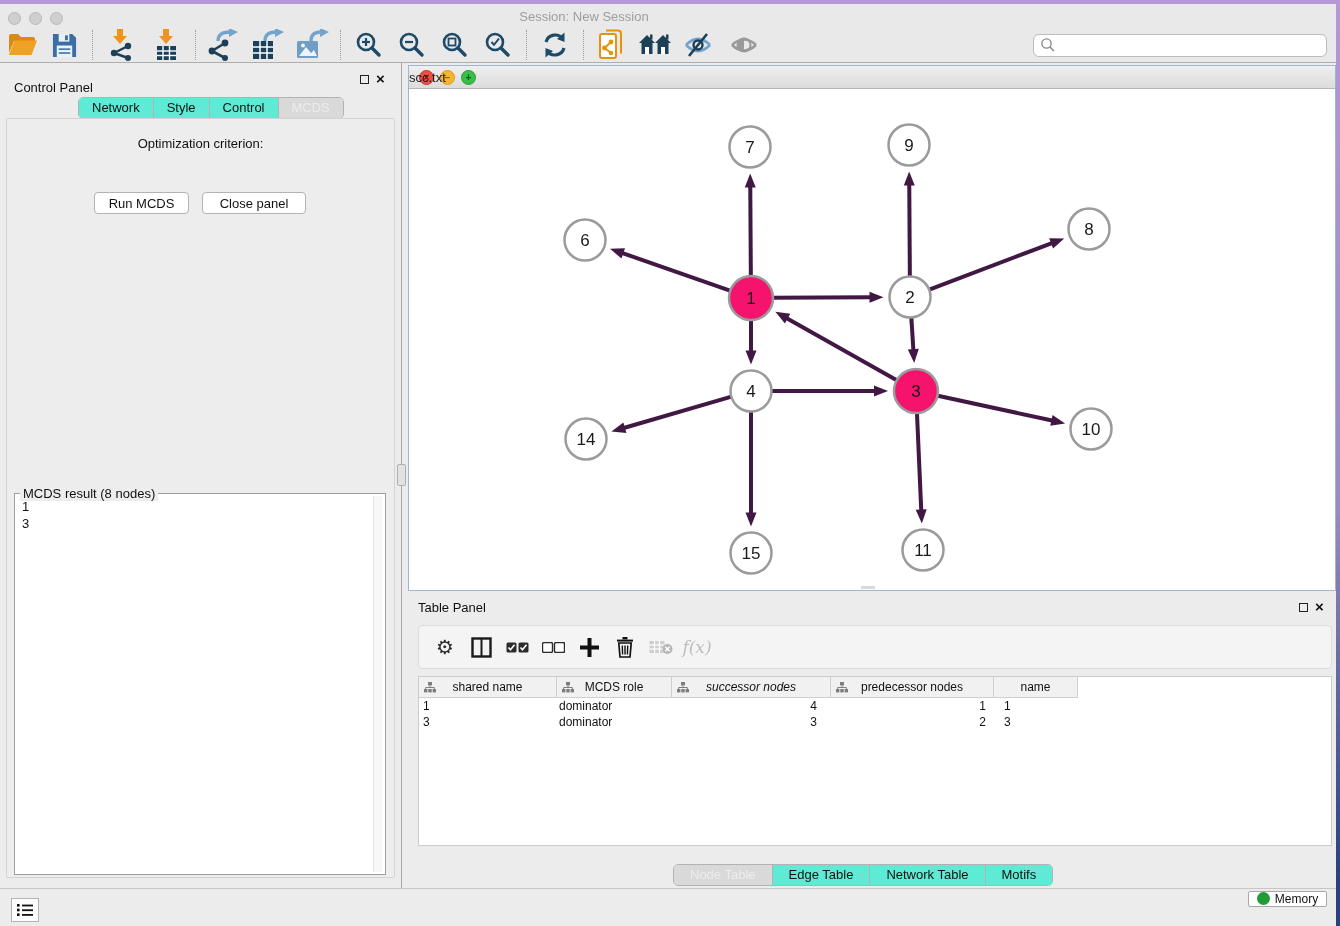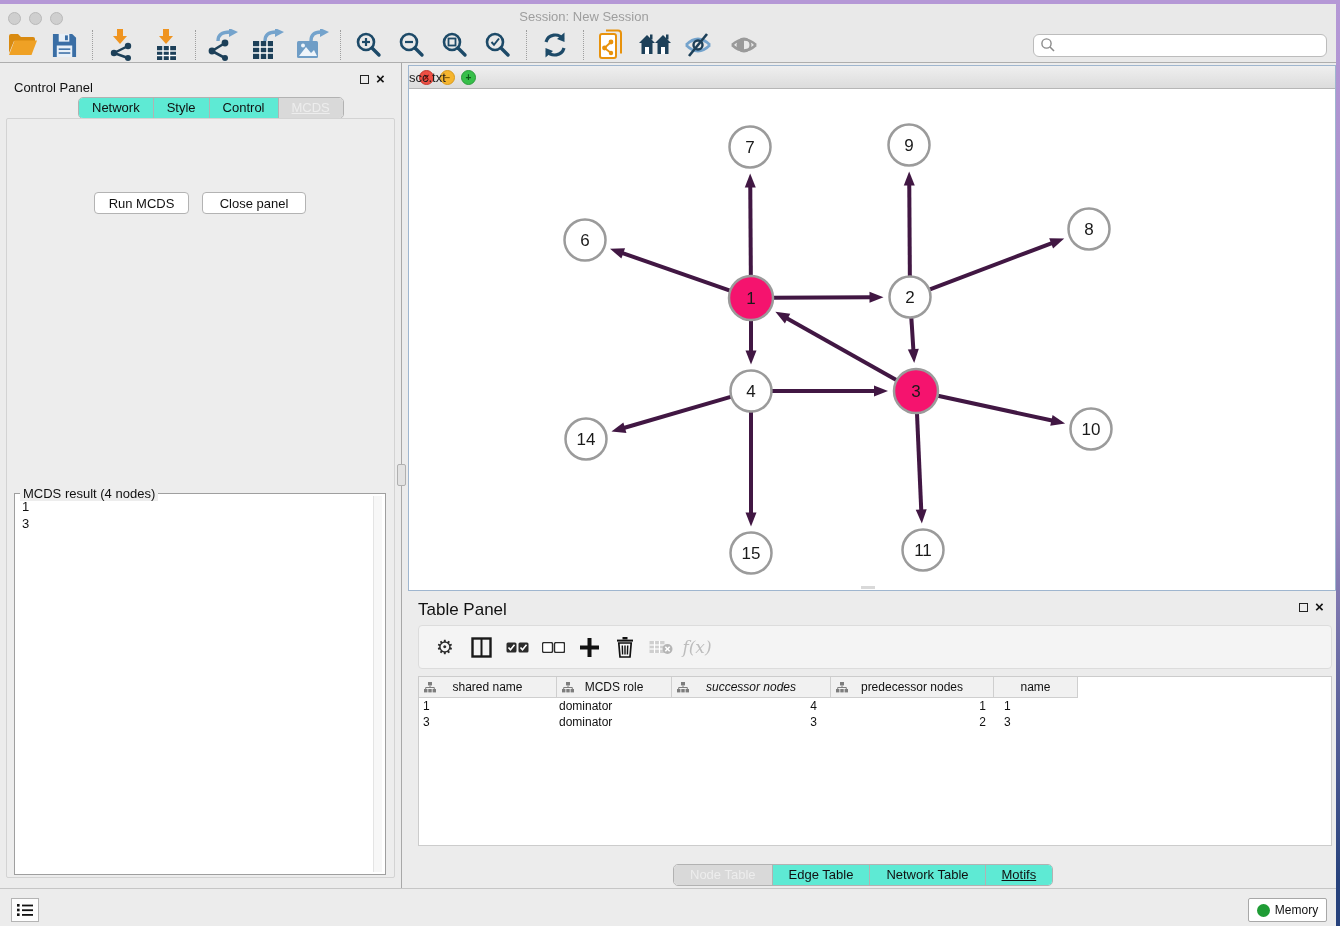--- a/index.html
+++ b/index.html
@@ -29,21 +29,21 @@
 
   
   .cp-title { position:absolute; left:14px; top:80px; font-size:13px; color:#111; }
   .panel-btns { position:absolute; display:flex; gap:7px; align-items:center; }
   .float-ic { width:9px; height:9px; border:1.5px solid #222; background:transparent; }
   .close-ic { font-size:15px; font-weight:bold; color:#111; line-height:10px; }
   .seg { position:absolute; display:flex; border:1px solid #b2b2b2; border-radius:5px;
          overflow:hidden; background:#fff; height:22px; }
   .seg .s { padding:0 13px; font-size:13px; line-height:20px; border-right:1px solid #b2b2b2;
             color:#111; background:#5eead4; white-space:nowrap; }
-  .seg .s:last-child { border-right:none;text-decoration:underline; }
+  .seg .s:last-child { border-right:none; }
   .seg .s.sel { background:#d9d9d9; color:#ededed; }
   .cp-tabs { left:78px; top:97px; }
   .cp-content { position:absolute; left:6px; top:118px; width:389px; height:760px;
                 background:#ededed; border:1px solid #d3d3d3; border-radius:2px; }
   .opt-label { position:absolute; left:0; top:136px; width:401px; text-align:center; font-size:13px; color:#111; }
   .combo { position:absolute; left:44px; top:158px; width:310px; height:23px; background:#fff;
            border:1px solid #ababab; border-radius:4px; font-size:13px; color:#111;
            display:flex; align-items:center; padding-left:9px; }
   .combo .stepper { position:absolute; right:7px; top:3px; }
   .btn { position:absolute; height:22px; background:#fff; border:1px solid #b3b3b3; border-radius:4px;
@@ -70,21 +70,21 @@
   .wbtn { position:absolute; top:4px; width:15px; height:15px; border-radius:50%;
           display:flex; align-items:center; justify-content:center;
           font-size:10px; font-weight:bold; line-height:15px; }
   .wbtn.red { background:#ee4f44; border:1px solid #c2382e; color:#7d100a; }
   .wbtn.yel { background:#f5b52e; border:1px solid #d79a1e; color:#8a5d05; }
   .wbtn.grn { background:#37bf4a; border:1px solid #2a9a3a; color:#0c5a18; }
   .canvas { position:absolute; left:0; top:23px; width:926px; height:501px; background:#fff; }
   .net-resize { position:absolute; left:452px; bottom:1px; width:14px; height:3px; background:#d9d9d9; }
 
   
-  .tp-title { position:absolute; left:418px; top:600px; font-size:17px; color:#111;text-align:center; }
+  .tp-title { position:absolute; left:418px; top:600px; font-size:13px; color:#111;text-align:center; }
   .tp-toolbar { position:absolute; left:418px; top:625px; width:914px; height:44px;
                 background:#f4f4f4; border:1px solid #dcdcdc; border-radius:4px;
                 display:flex; align-items:center; padding-left:8px; }
   .tpi { width:36px; height:30px; display:flex; align-items:center; justify-content:center; flex:0 0 auto; }
   .gear-glyph { font-family:"DejaVu Sans", sans-serif; font-size:20px; color:#2b2b2b; line-height:20px; }
   .fx { font-family:"DejaVu Serif", serif; font-style:italic; font-size:17px; color:#bdbdbd; }
   .dtable { position:absolute; left:418px; top:676px; width:914px; height:170px; background:#fff;
             border:1px solid #cccccc; overflow:hidden; }
   .thead { display:flex; height:21px; }
   .th { position:relative; height:21px; background:#f1f1f1; border-right:1px solid #cfcfcf;
@@ -94,22 +94,22 @@
   .trow { display:flex; height:16px; align-items:center; }
   .td { font-size:12px; color:#111; height:16px; line-height:16px; white-space:nowrap; overflow:hidden; }
   .tp-tabs { left:673px; top:864px; }
   .tp-tabs .s { padding:0 16px; }
 
   
   .statusbar { position:absolute; left:0; top:888px; width:1336px; height:38px; background:#ececec;
                border-top:1px solid #c6c6c6; }
   .list-btn { position:absolute; left:11px; top:9px; width:28px; height:24px; background:#fdfdfd;
               border:1px solid #b4b4b4; display:flex; align-items:center; justify-content:center; }
-  .mem-btn { position:absolute; right:9px; top:9px; width:79px; height:24px; background:#fff;
-             border:1px solid #a8a8a8; border-radius:2px; display:flex; align-items:center;
+  .mem-btn { position:absolute; right:9px; top:2px; width:79px; height:16px; background:#fff;
+             border:1px solid #a8a8a8; border-radius:2px; display:flex; 
              justify-content:center; gap:5px; font-size:12px; color:#111; }
   .mem-dot { width:13px; height:13px; border-radius:50%; background:#1f9c35; }
 </style>
 </head>
 <body>
 
 <div class="screen">
   <div class="desk-top"></div>
 
   <div class="titlebar">
@@ -281,24 +281,25 @@
     <span class="float-ic"></span>
     <span class="close-ic">×</span>
   </div>
   <div class="seg cp-tabs" id="cp-tabs">
       <span class="s">Network</span>
       <span class="s">Style</span>
       <span class="s">Control</span>
       <span class="s sel">MCDS</span>
     </div>
   <div class="cp-content"></div>
+  <div class="opt-label">Optimization criterion:</div>
   <div class="btn" style="left:94px; top:192px; width:95px;">Run MCDS</div>
   <div class="btn" style="left:202px; top:192px; width:104px;">Close panel</div>
   <div class="resultbox">
-    <span class="legend">MCDS result (4 nodes)</span>
+    <span class="legend">MCDS result (8 nodes)</span>
     <div class="result-lines" id="result-lines">
         <div>1</div>
         <div>3</div>
       </div>
     <div class="result-scroll"></div>
   </div>
 
   <div class="vsplit"></div>
   <div class="vhandle"></div>
 

